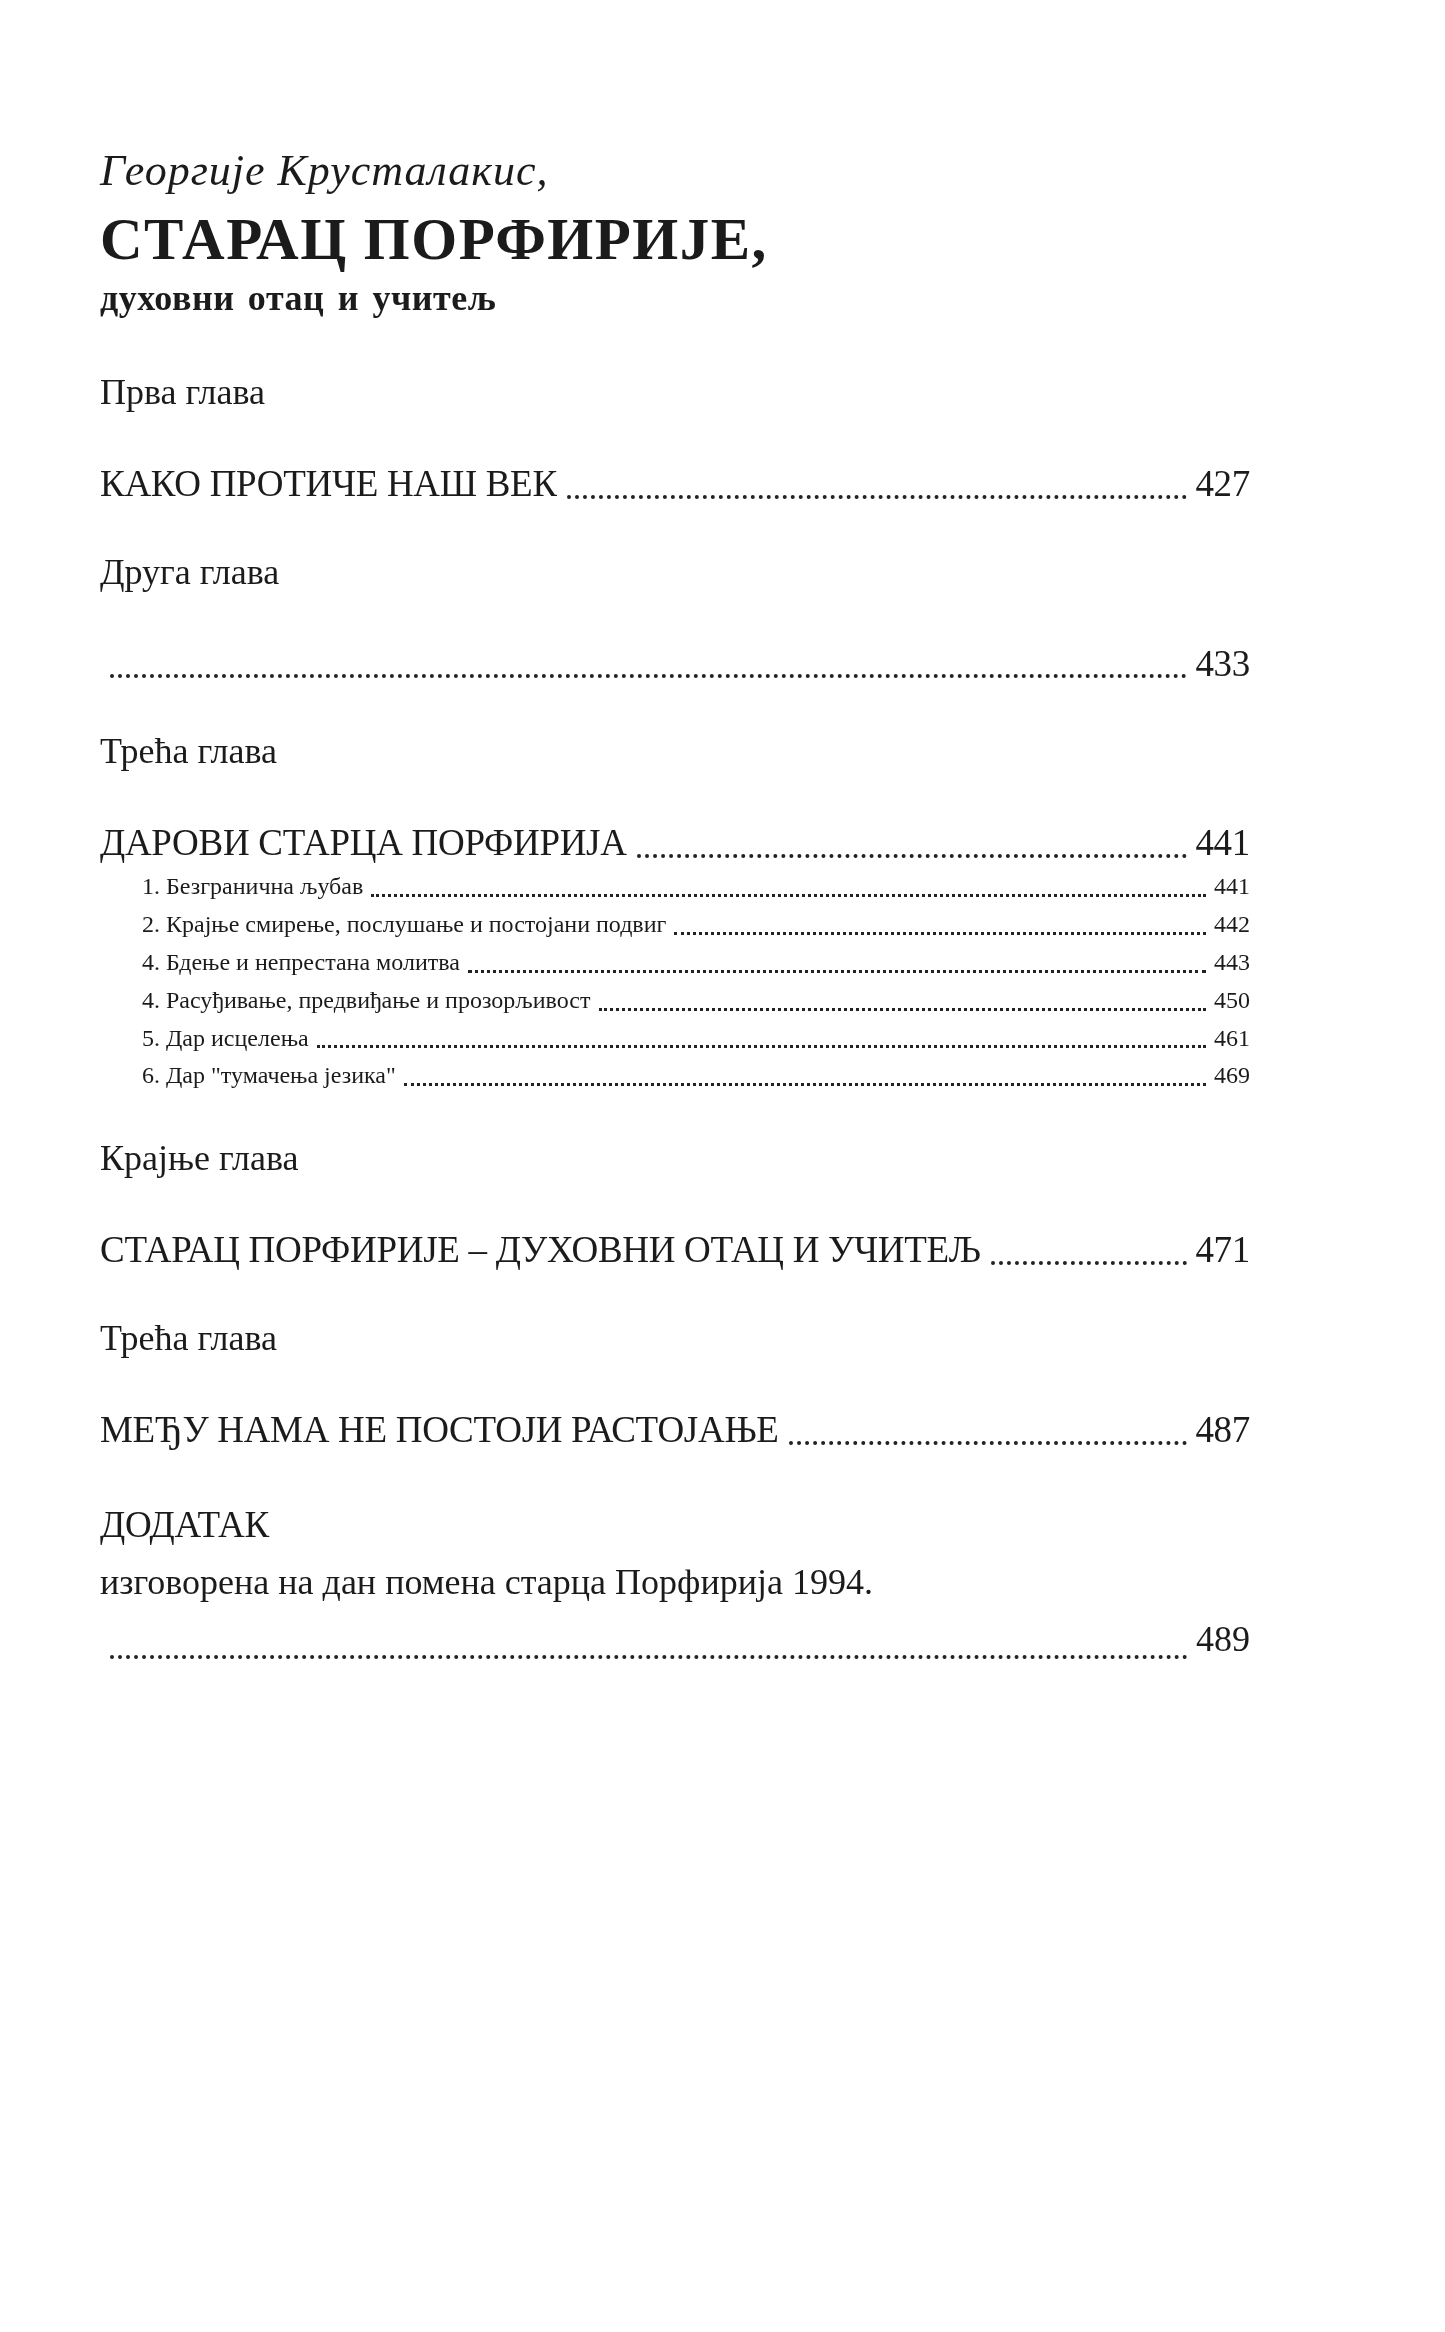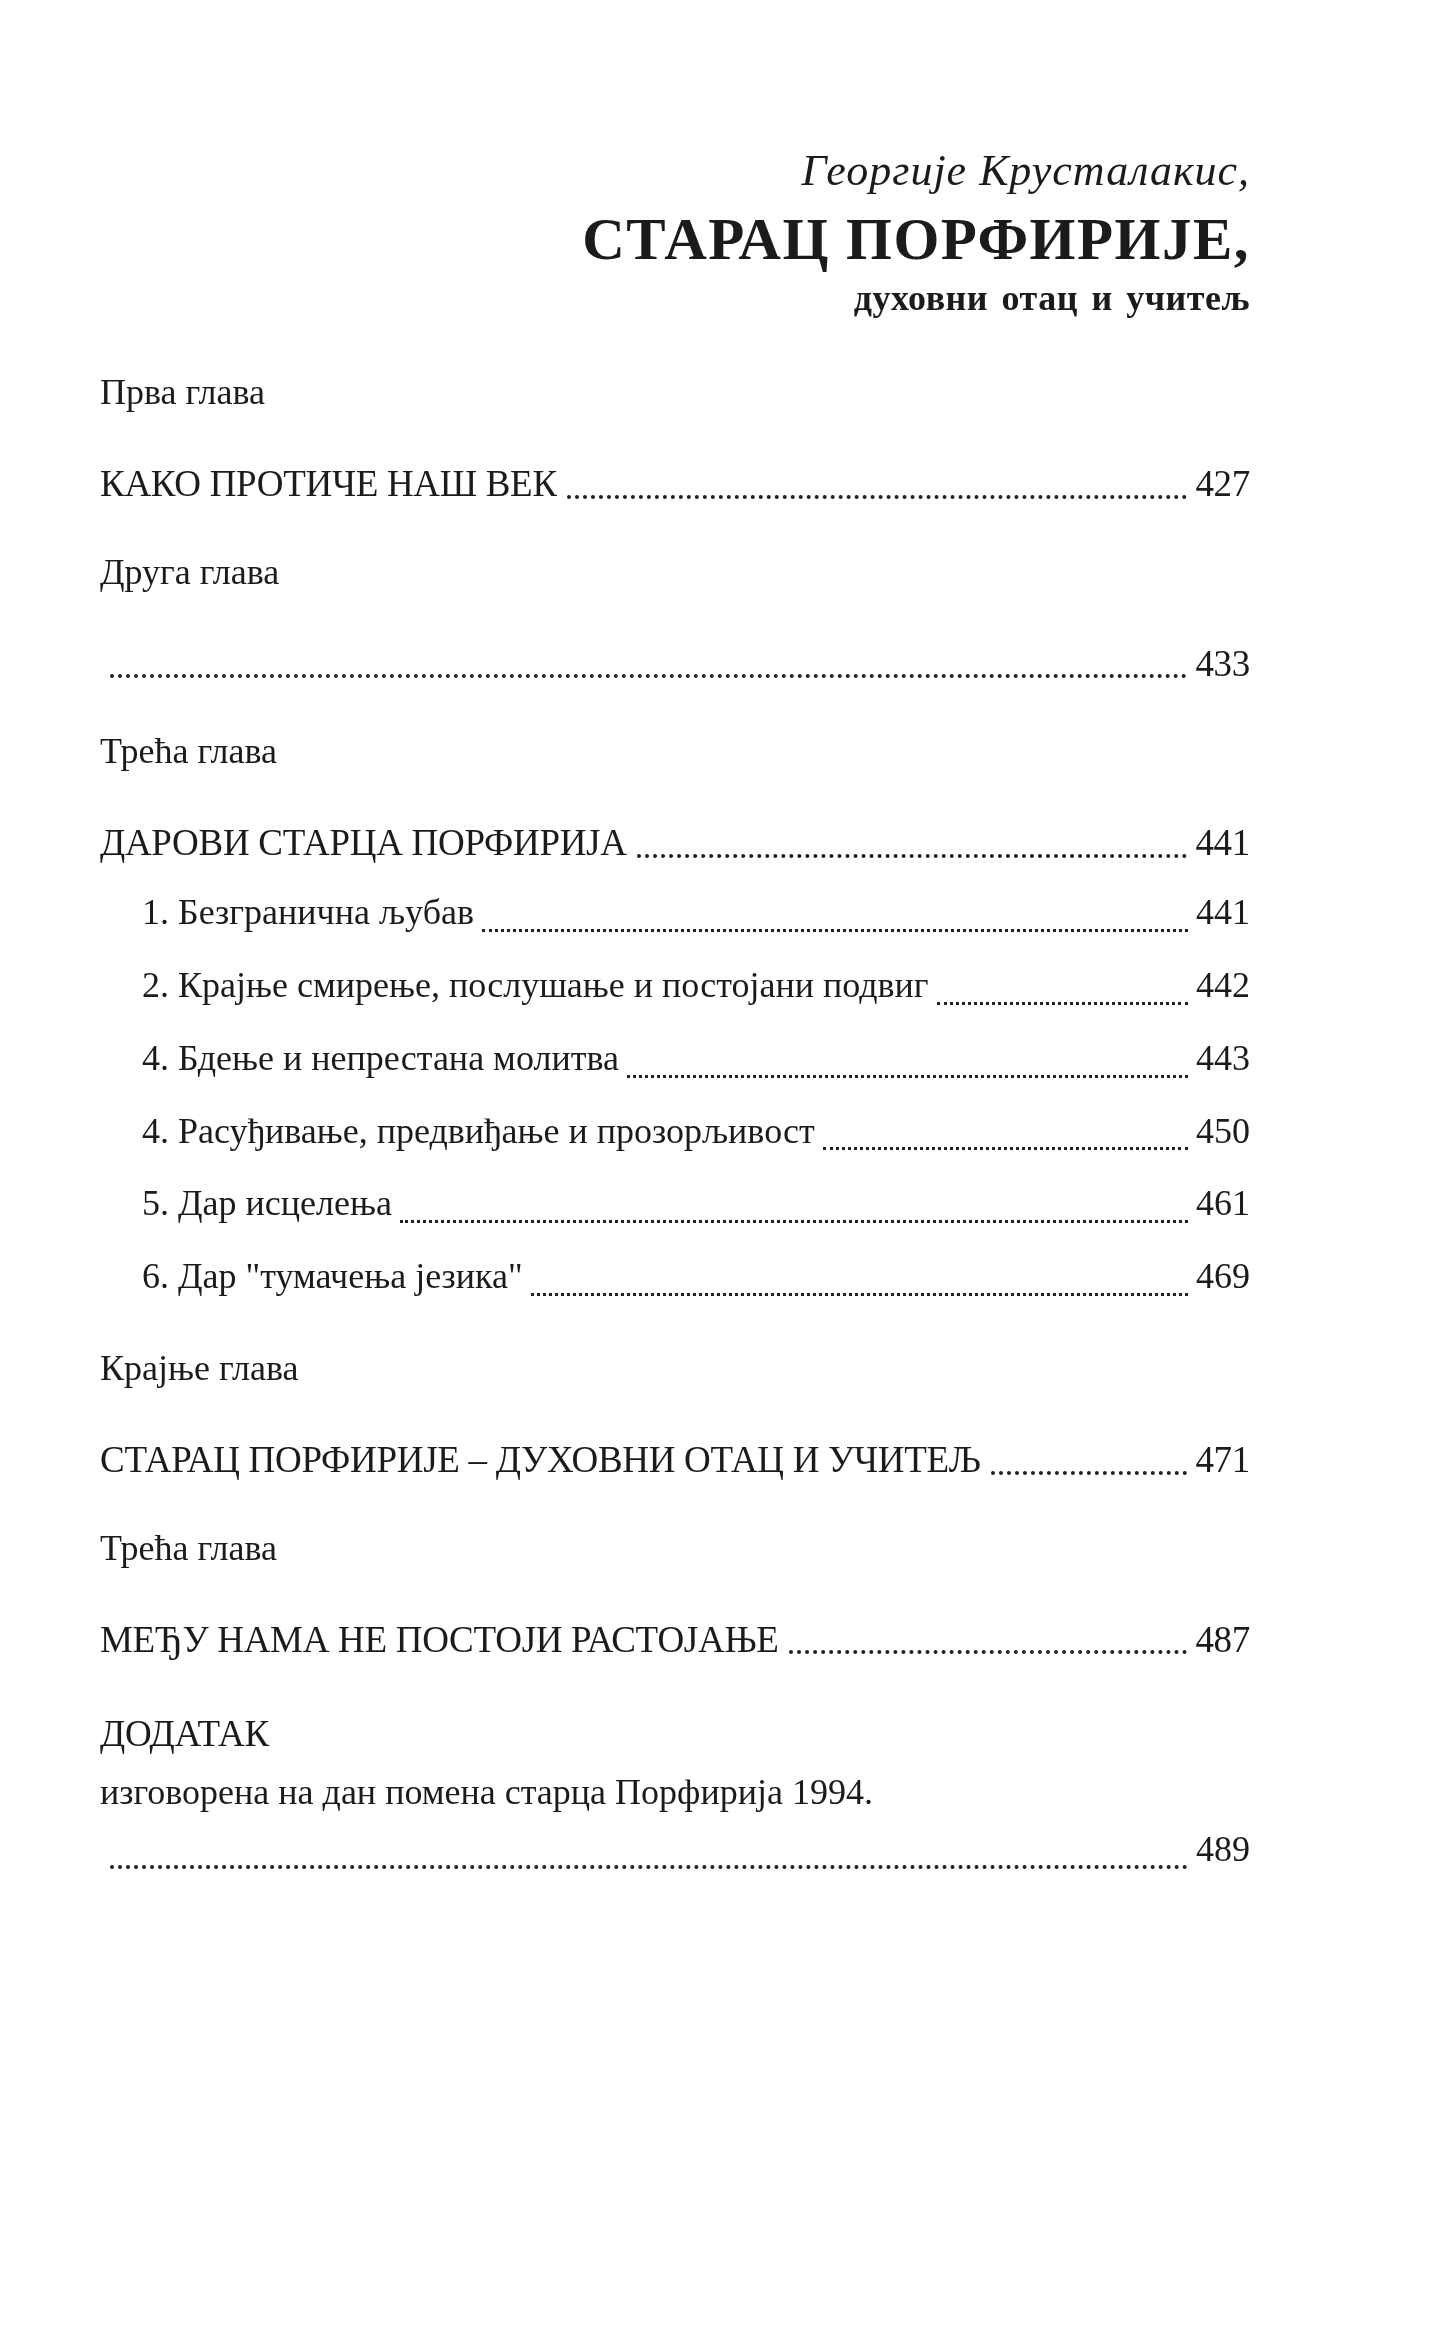--- a/index.html
+++ b/index.html
@@ -12,21 +12,21 @@
   }
   .page {
     box-sizing: border-box;
     width: 1445px;
     height: 2332px;
     padding: 146px 195px 0 100px;
     font-family: "Liberation Serif", serif;
     color: #1b1b1b;
   }
   
-  .book-header { text-align: right; }
+  .book-header { text-align: left; }
   .author {
     font-style: italic;
     font-size: 44px;
     line-height: 1.15;
     margin-bottom: 10px;
     letter-spacing: 1px;
   }
   .title {
     font-weight: bold;
     font-size: 59px;
@@ -64,24 +64,23 @@
     align-self: flex-end;
     border-bottom: 4px dotted #222222;
     margin: 0 8px 10px 10px;
   }
   .pagenum { flex: 0 0 auto; }
   
   .subitems { padding-left: 42px; }
   .subitem-row {
     display: flex;
     align-items: flex-end;
-    font-size: 36px;
+    font-size: 24px;
     line-height: 1.58;
     white-space: nowrap;
-    margin-top: 16px;
   }
   .subitem-row .leader {
     border-bottom: 3.5px dotted #222222;
     margin: 0 8px 9px 8px;
   }
   
   .appendix-line {
     font-size: 37px;
     line-height: 1.6;
     letter-spacing: -0.3px;

